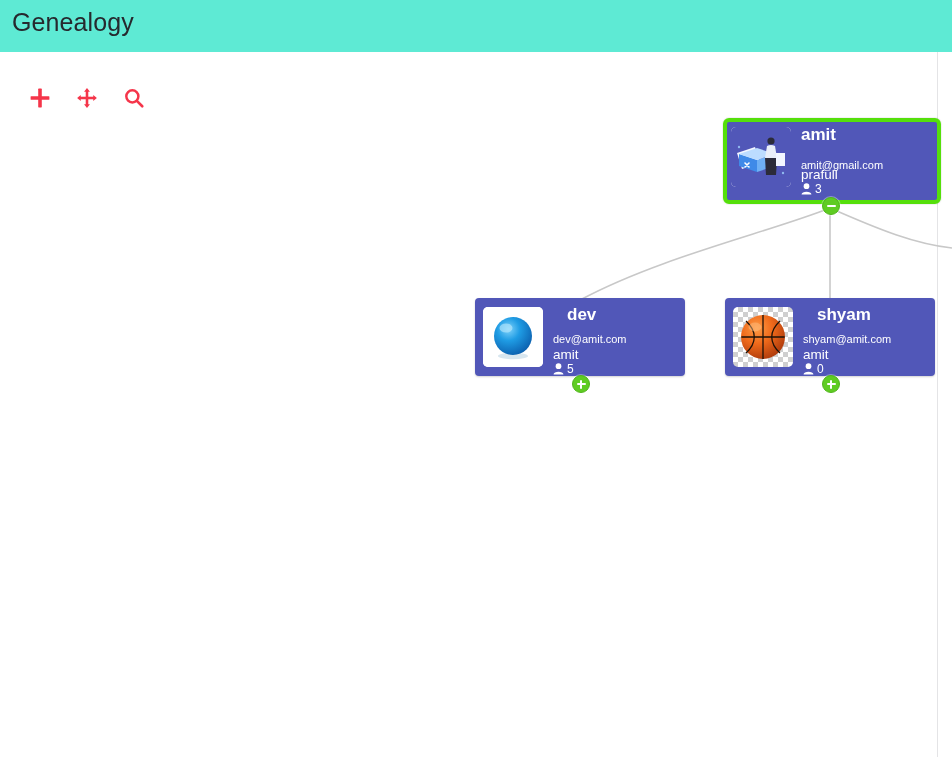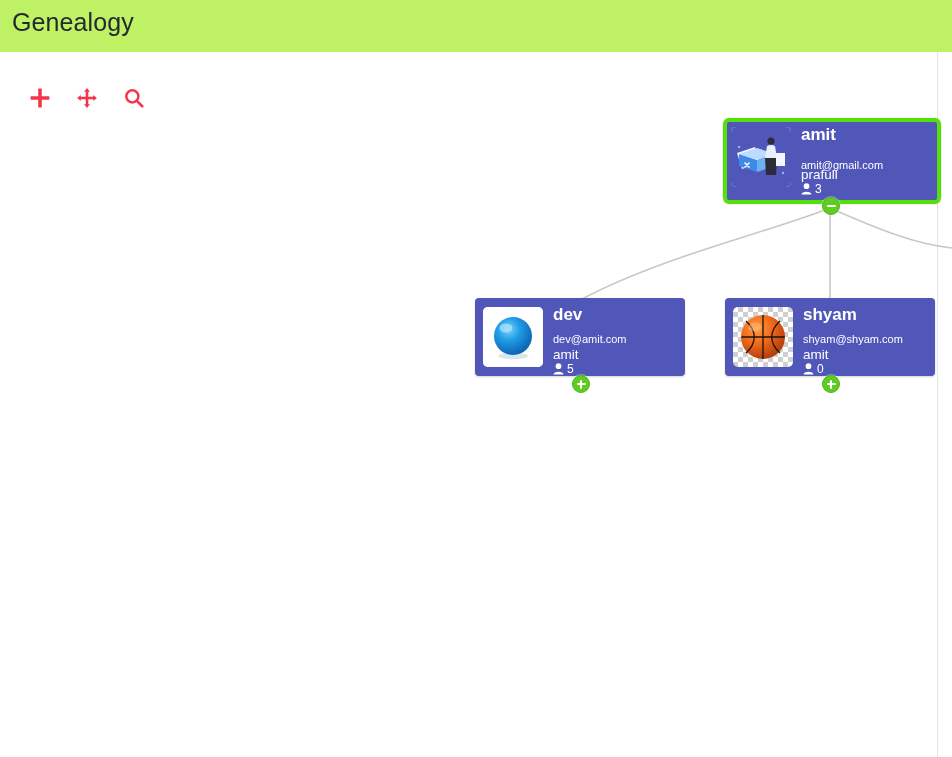--- a/index.html
+++ b/index.html
@@ -15,21 +15,21 @@
     position: relative;
   }
 
   
   #app-header {
     position: absolute;
     left: 0;
     top: 0;
     width: 952px;
     height: 67px;
-    background: #bef264;
+    background: #5eead4;
     border-bottom: 1px solid #e2e2e4;
     box-sizing: border-box;
   }
   #page-title {
     position: absolute;
     left: 12px;
     top: 5px;
     font-size: 25px;
     font-weight: 400;
     color: #26292e;
@@ -129,21 +129,21 @@
       linear-gradient(45deg, #cfcfcf 25%, transparent 25%, transparent 75%, #cfcfcf 75%),
       linear-gradient(45deg, #cfcfcf 25%, transparent 25%, transparent 75%, #cfcfcf 75%);
     background-size: 10px 10px;
     background-position: 0 0, 5px 5px;
     background-color: #ffffff;
   }
   .node-thumb svg { display:block; width:60px; height:60px; }
 
   .node-name {
     position: absolute;
-    left: 78px;
+    left: 92px;
     top: 6px;
     font-size: 17px;
     font-weight: 700;
     color: #ffffff;
     line-height: 22px;
     white-space: nowrap;
   }
   .node-email {
     position: absolute;
     left: 78px;
@@ -353,21 +353,21 @@
               <path d="M8.4 30 h43.2"></path>
               <path d="M30 8 v44"></path>
               <path d="M13 14 C24 24, 24 36, 13 46"></path>
               <path d="M47 14 C36 24, 36 36, 47 46"></path>
             </g>
             <ellipse cx="22" cy="20" rx="6.5" ry="4.4" fill="#ffc389" opacity="0.45"></ellipse>
           </svg>
         </span>
       </div>
       <div class="node-name">shyam</div>
-      <div class="node-email">shyam@shyam.com</div>
+      <div class="node-email">shyam@amit.com</div>
       <div class="node-parent">amit</div>
       <div class="node-count">
         <span>
           <svg width="11" height="12" viewBox="0 0 12 13" aria-hidden="true">
             <circle cx="6" cy="3.4" r="3.1" fill="#ffffff"></circle>
             <path d="M0.6 12.6 C0.6 8.6 11.4 8.6 11.4 12.6 Z" fill="#ffffff"></path>
           </svg>
         </span>
         <span>0</span>
       </div>

